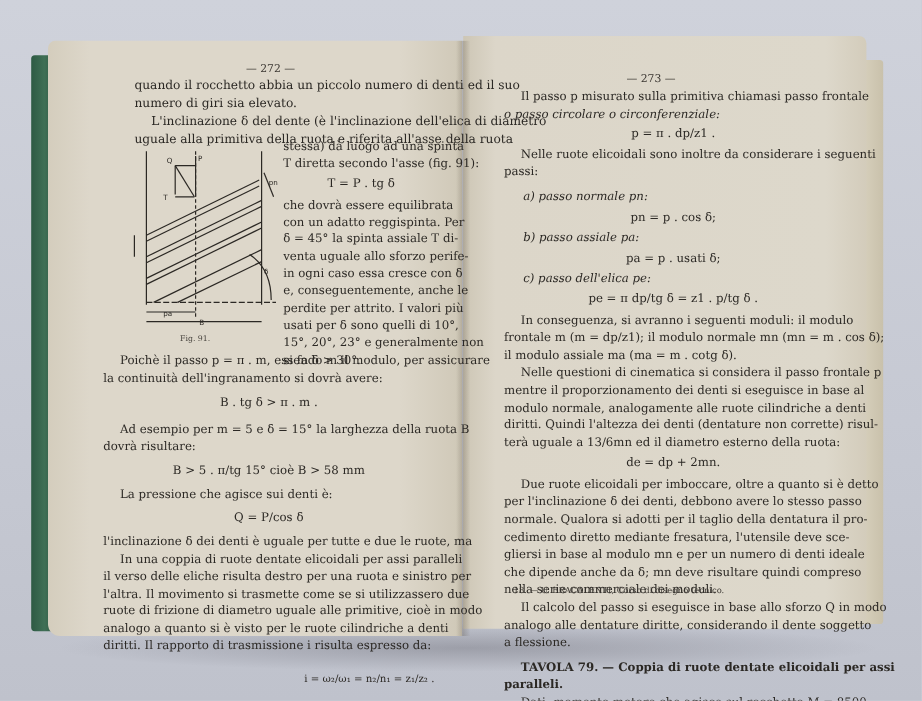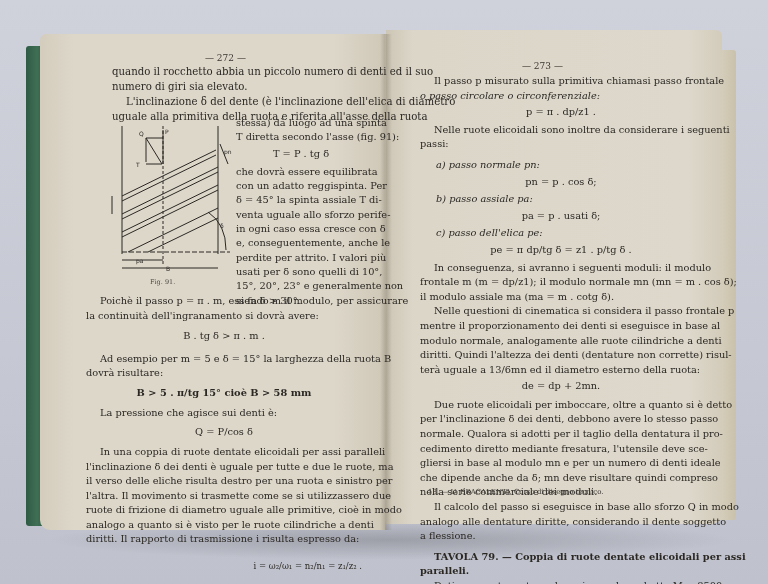--- a/index.html
+++ b/index.html
@@ -93,25 +93,25 @@
   <div class="ln">15°, 20°, 23° e generalmente non</div>
   <div class="ln">si fa δ &gt; 30°.</div>
 </div>
 
 <div class="txt" style="left:86px;top:294px;width:276px;font-size:9.8px;line-height:14.5px;">
   <div class="ln ind">Poichè il passo p = π . m, essendo m il modulo, per assicurare</div>
   <div class="ln">la continuità dell'ingranamento si dovrà avere:</div>
   <div class="ln c" style="margin:6px 0 8px;">B . tg δ &gt; π . m .</div>
   <div class="ln ind">Ad esempio per m = 5 e δ = 15° la larghezza della ruota B</div>
   <div class="ln">dovrà risultare:</div>
-  <div class="ln c" style="margin:5px 0 6px;font-weight:bold;">B &gt; 5 . π/tg 15°    cioè    B &gt; 58 mm</div>
+  <div class="ln c" style="margin:5px 0 6px;">B &gt; 5 . π/tg 15°    cioè    B &gt; 58 mm</div>
   <div class="ln ind">La pressione che agisce sui denti è:</div>
   <div class="ln c" style="margin:4px 0 6px;">Q = P/cos δ</div>
+  <div class="ln">l'inclinazione δ dei denti è uguale per tutte e due le ruote, ma</div>
   <div class="ln ind">In una coppia di ruote dentate elicoidali per assi paralleli</div>
-  <div class="ln">l'inclinazione δ dei denti è uguale per tutte e due le ruote, ma</div>
   <div class="ln">il verso delle eliche risulta destro per una ruota e sinistro per</div>
   <div class="ln">l'altra. Il movimento si trasmette come se si utilizzassero due</div>
   <div class="ln">ruote di frizione di diametro uguale alle primitive, cioè in modo</div>
   <div class="ln">analogo a quanto si è visto per le ruote cilindriche a denti</div>
   <div class="ln">diritti. Il rapporto di trasmissione i risulta espresso da:</div>
   <div class="ln c" style="margin-top:12px;font-size:8.5px;text-align:right;">i = ω₂/ω₁ = n₂/n₁ = z₁/z₂ .</div>
 </div>
 
 <div class="pn" style="left:522px;top:61px;">— 273 —</div>
 

